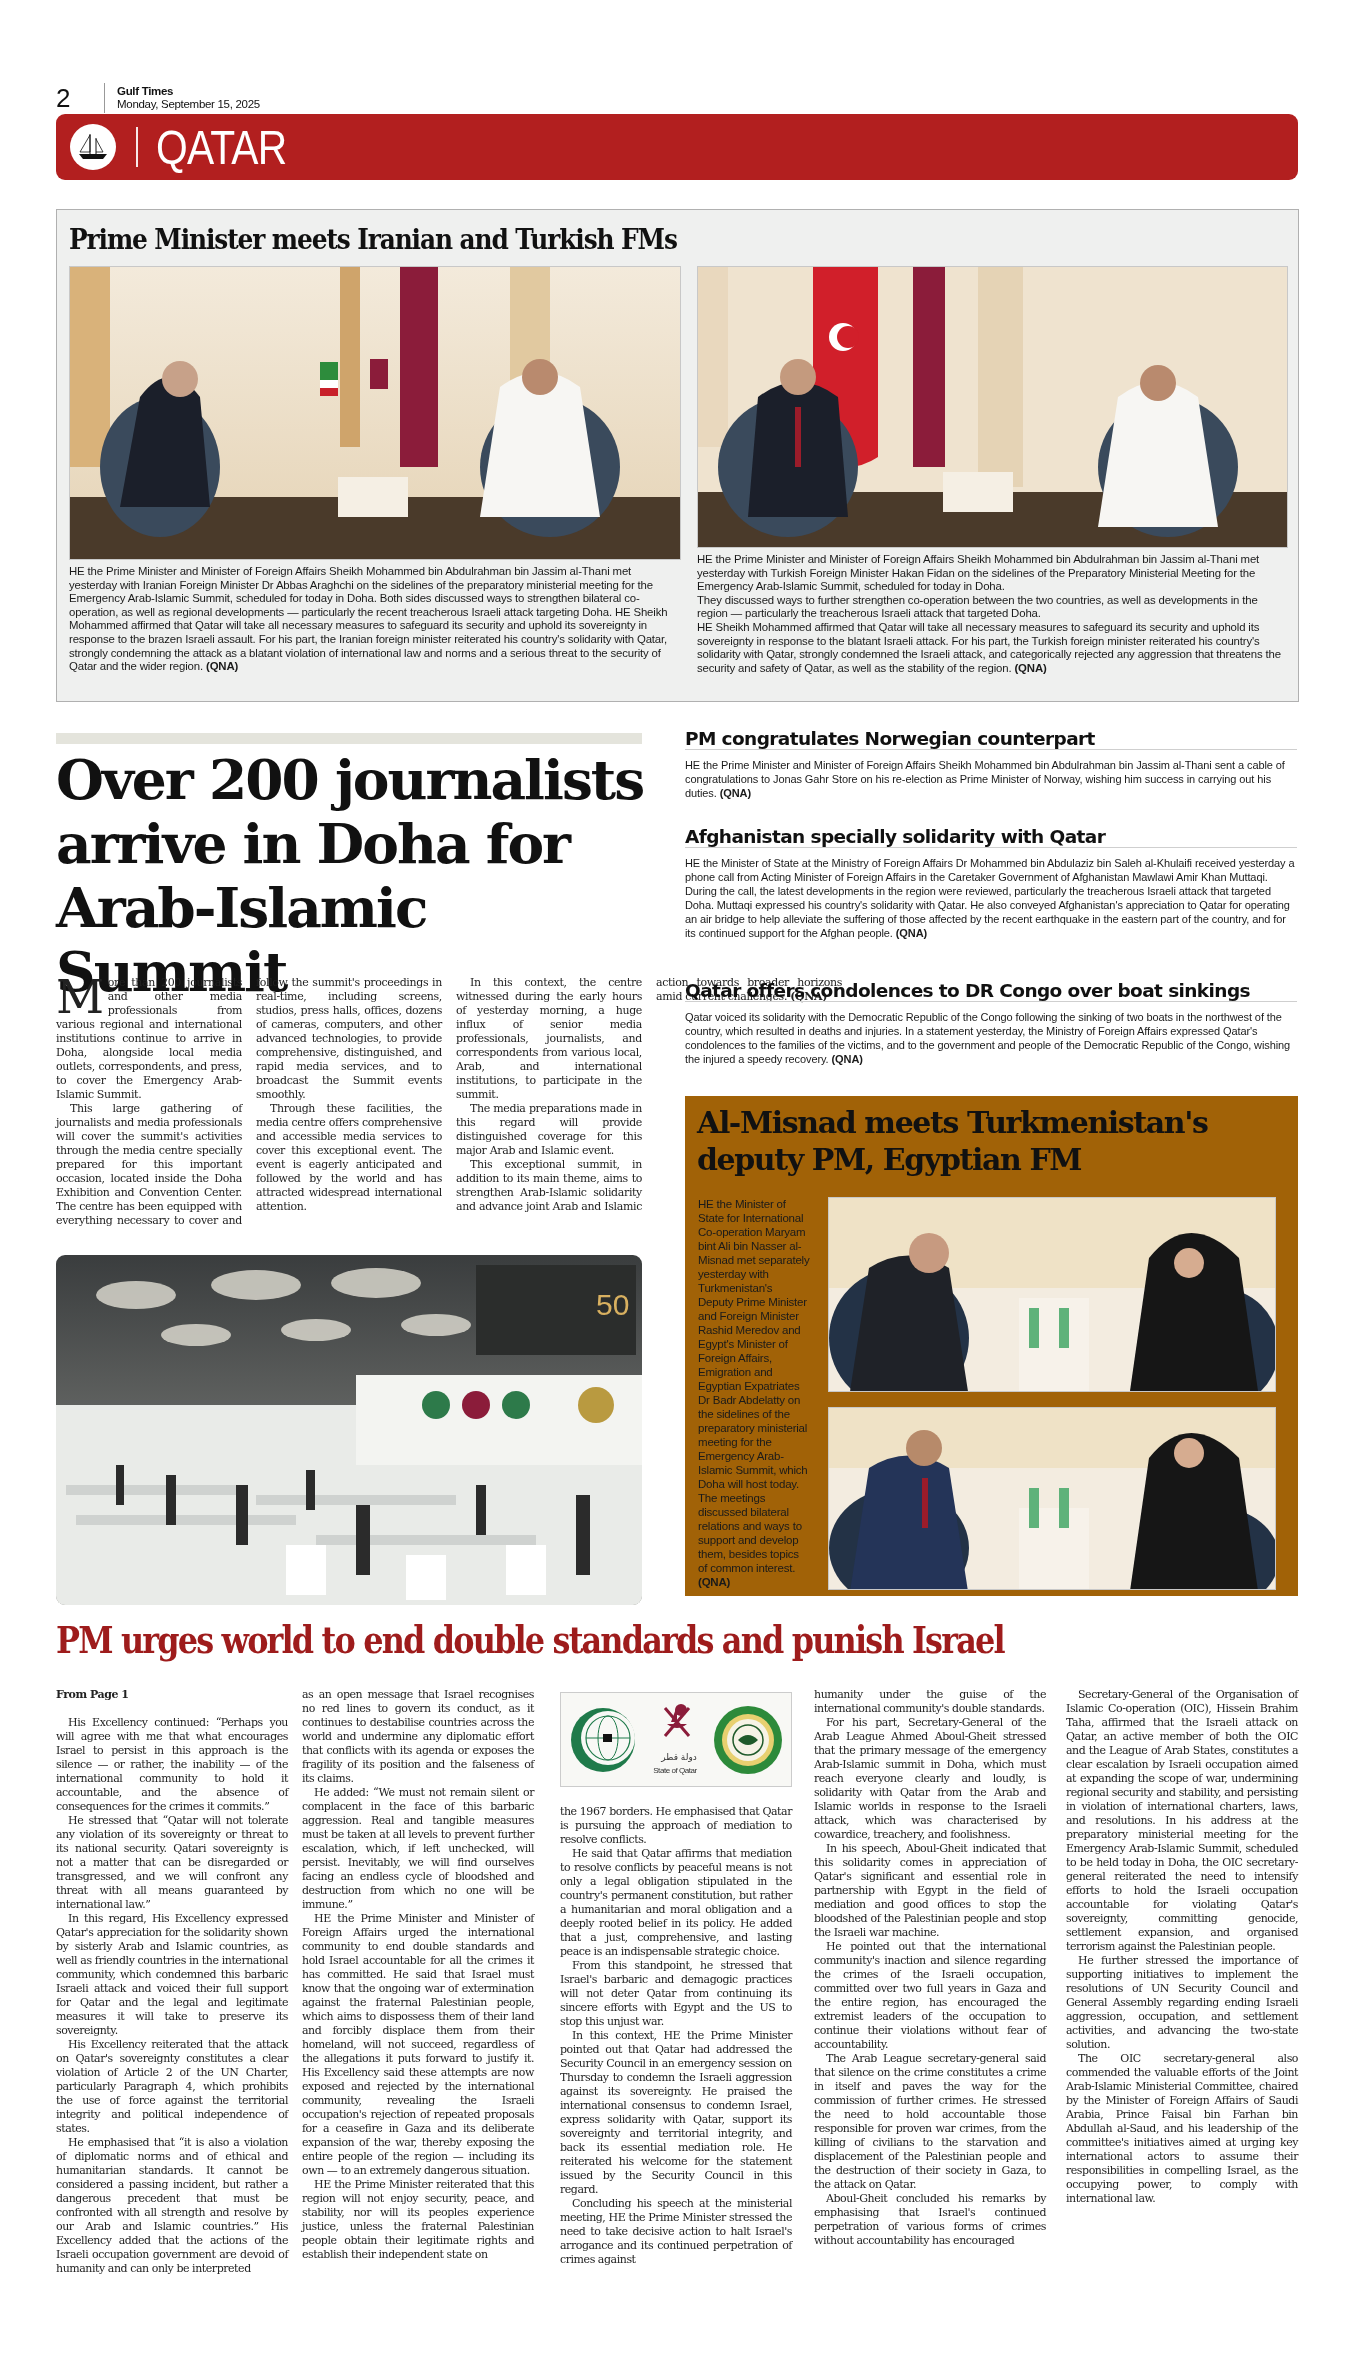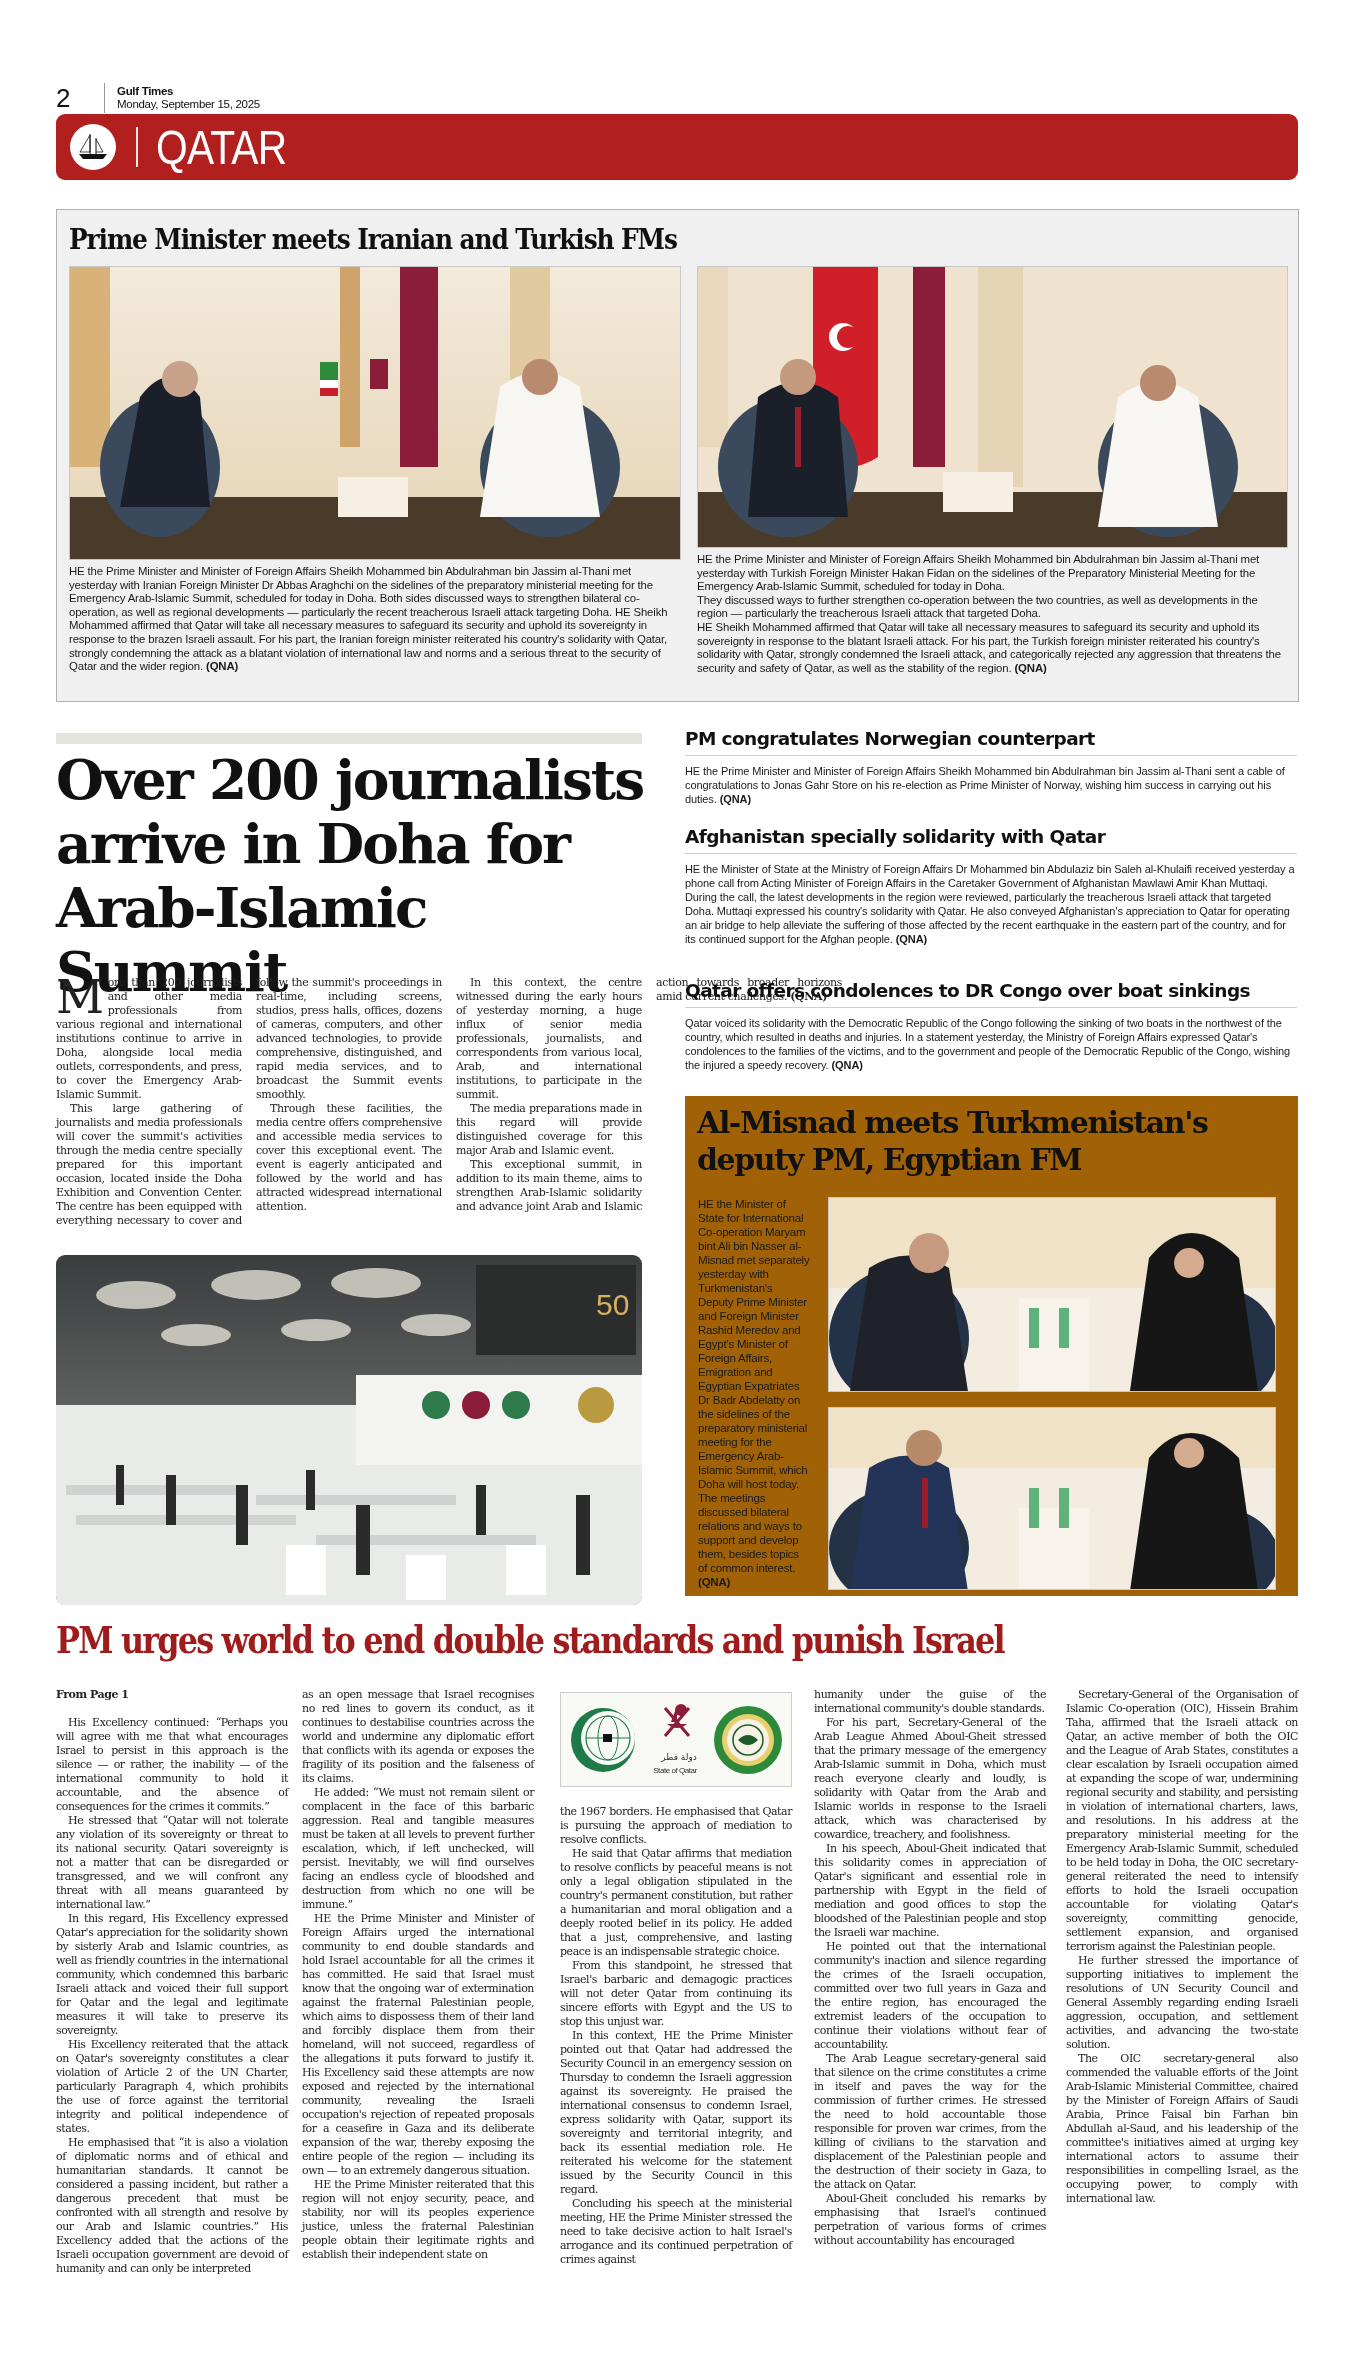--- a/index.html
+++ b/index.html
@@ -32,21 +32,21 @@
   .body-cols { position: absolute; left: 56px; top: 976px; width: 586px; display: flex; gap: 14px; }
   .col { flex: 1; font-family: "DejaVu Serif", serif; font-size: 11px; line-height: 14px; text-align: justify; letter-spacing: -0.35px; color: #222; }
   .col p { text-indent: 14px; }
   .col p.noindent { text-indent: 0; }
   .dropcap { float: left; font-size: 47px; line-height: 38px; font-weight: 400; margin: 2px 4px 0 0; }
 
   .media-photo { position: absolute; left: 56px; top: 1255px; width: 586px; height: 350px; overflow: hidden; border-radius: 9px; }
 
   
   .brief { position: absolute; left: 685px; width: 612px; }
-  .brief-title { font-family: "DejaVu Sans", sans-serif; font-weight: 700; font-size: 18.5px; letter-spacing: -0.6px; padding-bottom: 6px; border-bottom: 1px solid #cfcfcf; }
+  .brief-title { font-family: "DejaVu Sans", sans-serif; font-weight: 700; font-size: 18.5px; letter-spacing: -0.6px; border-bottom: 1px solid #cfcfcf; }
   .brief-body { font-family: "Liberation Sans", sans-serif; font-size: 11px; line-height: 14px; margin-top: 8px; letter-spacing: -0.1px; color: #1a1a1a; }
 
   
   .misnad-box { position: absolute; left: 685px; top: 1096px; width: 613px; height: 500px; background: #a16207; }
   .misnad-title { position: absolute; left: 12px; top: 8px; font-family: "DejaVu Serif", serif; font-weight: 700; font-size: 30px; line-height: 37px; letter-spacing: -1.4px; }
   .misnad-text { position: absolute; left: 13px; top: 101px; width: 112px; font-family: "Liberation Sans", sans-serif; font-size: 11.5px; line-height: 14px; color: #1a1a1a; letter-spacing: -0.2px; }
 
   
   .bottom-headline { position: absolute; left: 56px; top: 1617px; width: 1242px; font-family: "DejaVu Serif", serif; font-weight: 700; font-size: 38px; letter-spacing: -2.2px; color: #9e1c1c; transform: scaleX(0.84); transform-origin: left; white-space: nowrap; }
   .bcol { position: absolute; top: 1688px; width: 232px; font-family: "DejaVu Serif", serif; font-size: 11px; line-height: 14px; text-align: justify; letter-spacing: -0.45px; color: #222; }

